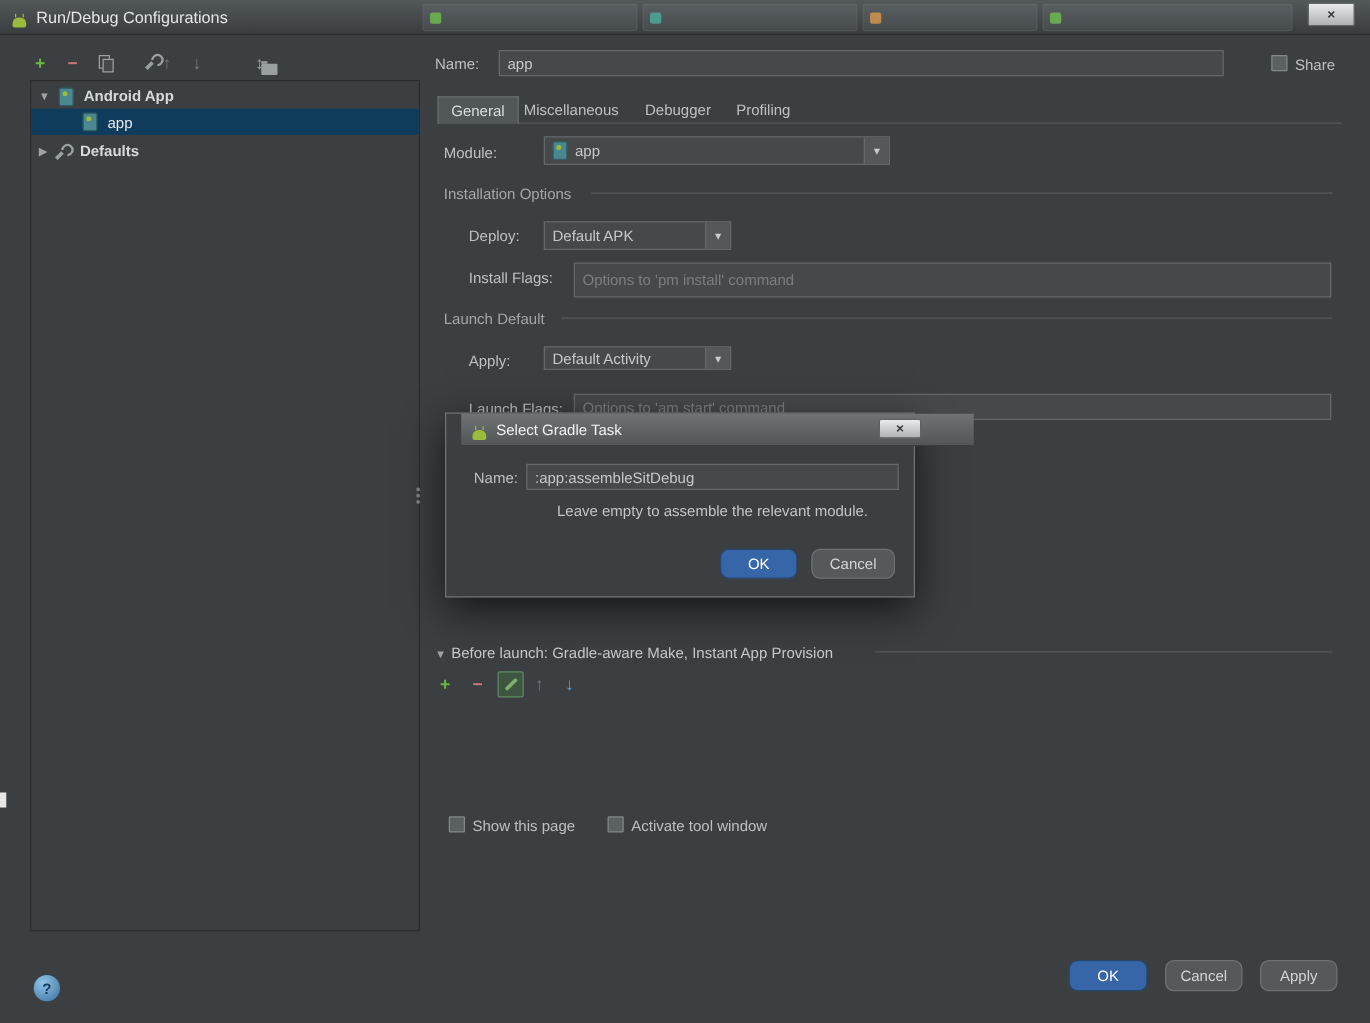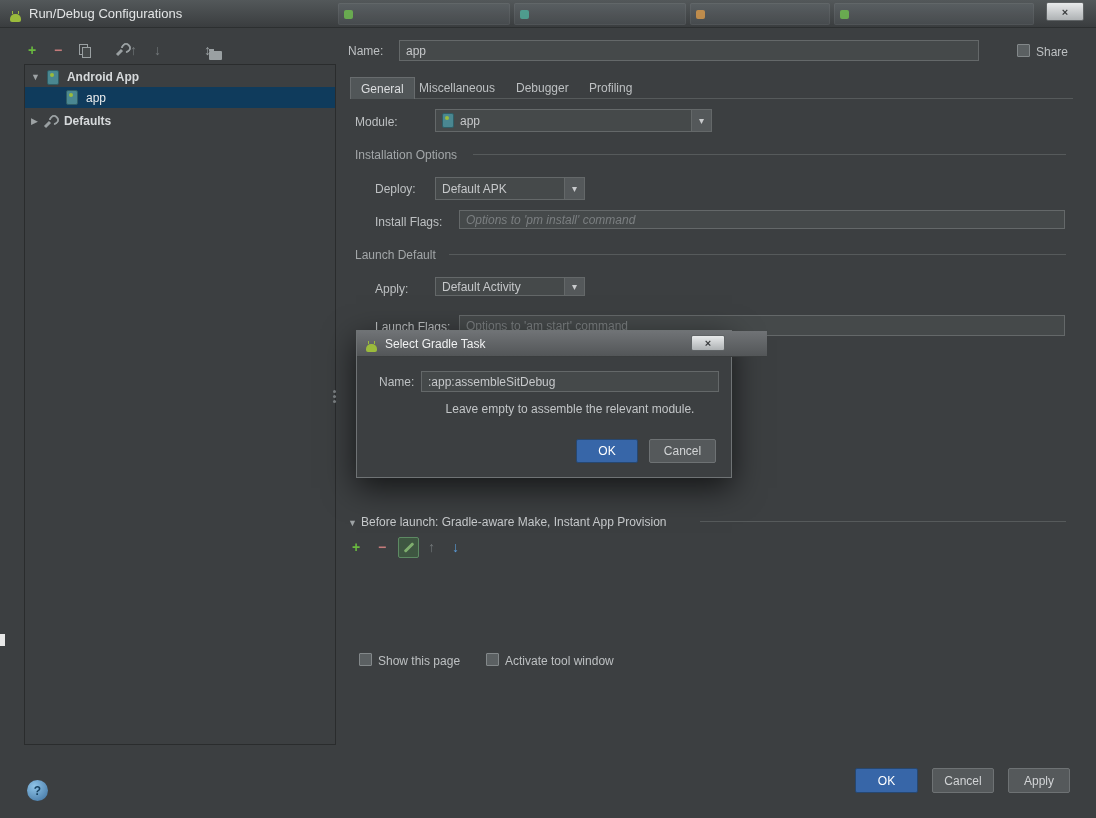--- a/index.html
+++ b/index.html
@@ -14,21 +14,21 @@
   .ghost-dot{position:absolute;left:5px;top:6px;width:9px;height:9px;border-radius:2px;opacity:.8}
   .winclose{display:flex;align-items:center;justify-content:center;background:linear-gradient(#e8eaeb,#aeb2b4);
             border:1px solid #5f6365;border-radius:2px;color:#3a3d3f;font-weight:bold;font-size:11px;cursor:default}
 
   
   .tf{background:#45494a;border:1px solid #646869;color:#c6c8ca;font:inherit;padding:0 6px;box-sizing:border-box;outline:none}
   .tf::placeholder{color:#7b7f81}
   .combo{display:flex;align-items:stretch;background:#45494a;border:1px solid #646869}
   .combo .val{flex:1;display:flex;align-items:center;gap:6px;padding:0 6px;color:#c6c8ca}
   .combo .arrow{width:19px;border-left:1px solid #646869;background:#54585a;display:flex;align-items:center;justify-content:center;color:#c9cbcd;font-size:10px}
-  .btn{display:flex;align-items:center;justify-content:center;background:#55595b;border:1px solid #6e7274;border-radius:2px;
+  .btn{display:flex;align-items:center;justify-content:center;background:#55595b;border:1px solid #6e7274;border-radius:7px;
        color:#d2d4d6;font:inherit;cursor:default}
   .btn.primary{background:#3766a8;border-color:#27476f;color:#fff}
   .cb{width:13px;height:13px;background:#5b6062;border:1px solid #83888a;border-radius:1px}
   .hline{height:1px;background:#565a5b}
   .sect{color:#a3a7a9}
   .tab{top:77px;height:22px;display:flex;align-items:center;padding:0 10px;color:#bdc0c2}
   .tab.active{background:#515658;border:1px solid #686c6e;border-bottom:none;color:#dcdee0}
 
   
   .ic{display:inline-block;position:relative}
@@ -138,21 +138,21 @@
 
   <span class="abs" style="left:375px;top:182px">Deploy:</span>
   <div class="abs combo" style="left:435px;top:177px;width:150px;height:23px">
     <span class="val">
         <span>Default APK</span>
       </span>
     <span class="arrow">▾</span>
   </div>
 
   <span class="abs" style="left:375px;top:215px">Install Flags:</span>
-  <input class="abs tf" style="left: 459px; top: 210px; width: 606px; height: 19px; font-style: italic;" placeholder="Options to 'pm install' command">
+  <input class="abs tf" style="left: 459px; top: 210px; width: 606px; height: 28px;" placeholder="Options to 'pm install' command">
 
   
   <span class="abs sect" style="left:355px;top:248px">Launch Default</span>
   <div class="abs hline" style="left:449px;top:254px;width:617px"></div>
 
   <span class="abs" style="left:375px;top:282px">Apply:</span>
   <div class="abs combo" style="left:435px;top:277px;width:150px;height:19px">
     <span class="val">
         <span>Default Activity</span>
       </span>
@@ -184,21 +184,21 @@
   <span class="abs" style="left:505px;top:654px">Activate tool window</span>
 
   
   <span class="abs ic help" style="left:27px;top:766px">?</span>
   <button class="abs btn primary" style="left:855px;top:768px;width:63px;height:25px">OK</button>
   <button class="abs btn" style="left:932px;top:768px;width:62px;height:25px">Cancel</button>
   <button class="abs btn" style="left:1008px;top:768px;width:62px;height:25px">Apply</button>
 
   
   <div class="abs" style="left:356px;top:330px;width:376px;height:148px;background:#3c3f41;border:1px solid #6f7375;box-shadow:0 10px 30px rgba(0,0,0,0.65);z-index:50">
-    <div class="abs" style="left:0;top:0;width:410px;height:26px;background:linear-gradient(#707376,#535658);border-bottom:1px solid #3a3d3e">
+    <div class="abs" style="left:12px;top:0;width:410px;height:26px;background:linear-gradient(#707376,#535658);border-bottom:1px solid #3a3d3e">
       <span class="abs ic android" style="left:9px;top:10px"></span>
       <span class="abs" style="left:28px;top:6px;color:#f0f1f2">Select Gradle Task</span>
       <span class="abs winclose" style="left:334px;top:4px;width:34px;height:16px">×</span>
     </div>
     <span class="abs" style="left:22px;top:44px">Name:</span>
     <input class="abs tf" style="left: 64px; top: 40px; width: 298px; height: 21px;" value=":app:assembleSitDebug">
     <span class="abs" style="left:64px;top:71px;width:298px;text-align:center;color:#c2c5c7">Leave empty to assemble the relevant module.</span>
     <button class="abs btn primary" style="left:219px;top:108px;width:62px;height:24px">OK</button>
     <button class="abs btn" style="left:292px;top:108px;width:67px;height:24px">Cancel</button>
   </div>

